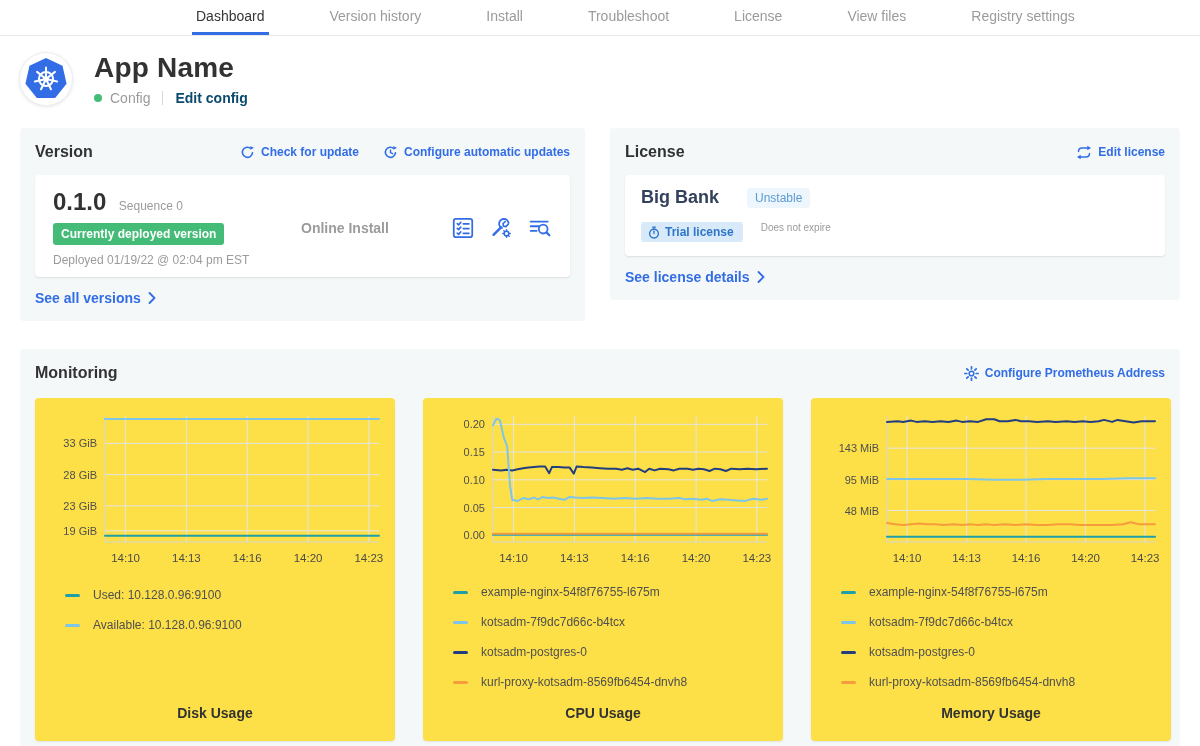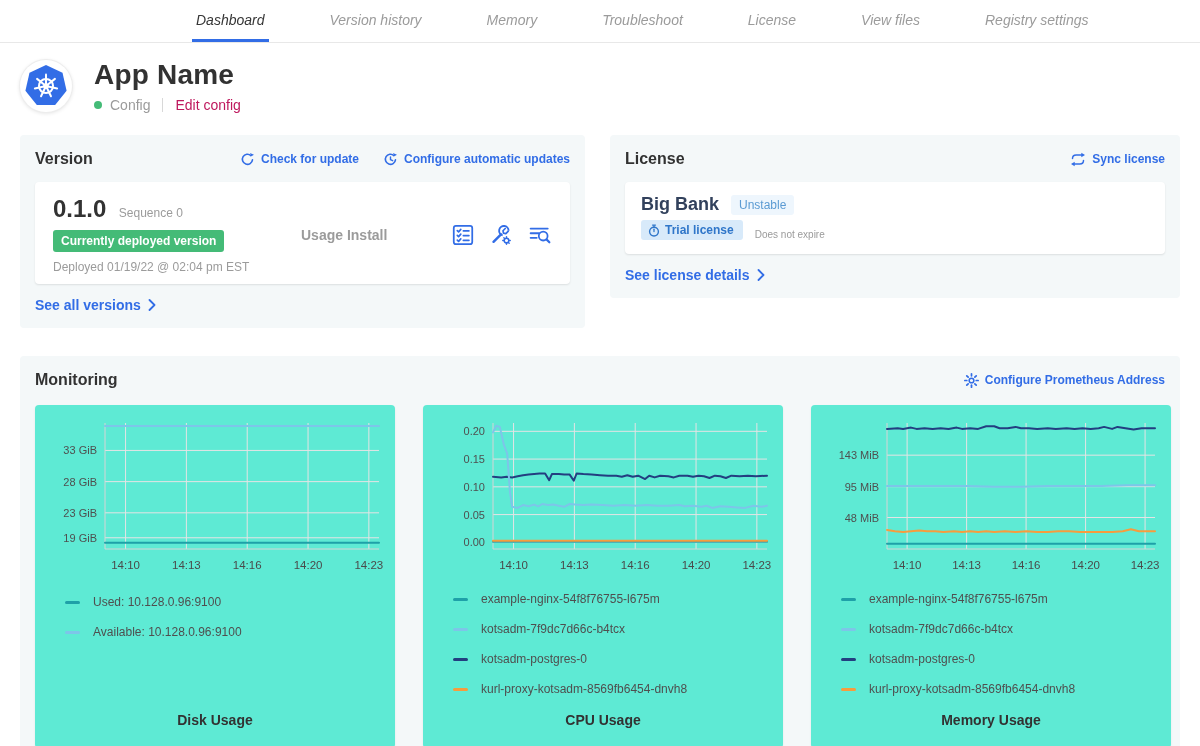--- a/index.html
+++ b/index.html
@@ -5,33 +5,33 @@
   * { box-sizing: border-box; }
   html,body { margin:0; padding:0; }
   body {
     width:1200px; height:746px; overflow:hidden;
     font-family:"Liberation Sans", sans-serif;
     background:#fff; color:#323232;
   }
   a { text-decoration:none; cursor:pointer; }
 
   
-  .top-nav { height:43px; border-bottom:1px solid #e8e8e8; display:flex; align-items:stretch; padding-left:192px; background:#fff;font-style:italic; }
+  .top-nav { height:36px; border-bottom:1px solid #e8e8e8; display:flex; align-items:stretch; padding-left:192px; background:#fff; }
   .tab { font-size:14px; color:#9b9b9b; margin-right:57px; display:flex; align-items:center; padding:0 4px; border-bottom:3px solid transparent; cursor:pointer; }
   .tab.active { color:#363636; border-bottom-color:#326de6; }
 
   
   .app-header { display:flex; align-items:center; gap:22px; padding:16px 20px 10px 20px; }
   .app-icon { width:52px; height:52px; border-radius:50%; background:#fff; box-shadow:0 0 0 1px #ededed, 0 1px 4px rgba(0,0,0,.14); display:flex; align-items:center; justify-content:center; }
   .app-title h1 { margin:0; font-size:28px; font-weight:700; letter-spacing:.2px; }
   .status-row { display:flex; align-items:center; gap:8px; margin-top:6px; }
   .status-dot { width:8px; height:8px; border-radius:50%; background:#44bb77; }
   .status-text { font-size:14px; color:#9b9b9b; }
   .vdiv { width:1px; height:14px; background:#d8d8d8; margin:0 4px; }
-  .blue-link { color:#be185d; font-weight:400; font-size:14px; }
+  .blue-link { color:#0c4a6e; font-weight:700; font-size:14px; }
 
   
   .cards-row { display:flex; gap:25px; padding:12px 20px 0 20px; align-items:flex-start; }
   .panel { background:#f4f8f9; border-radius:4px; padding:13px 15px 14px 15px; }
   .version-panel { width:565px; }
   .license-panel { width:570px; }
   .panel-head { display:flex; justify-content:space-between; align-items:center; height:22px;gap:24px; }
   .panel-head h2 { margin:0; font-size:16px; font-weight:700; }
   .head-links { display:flex; gap:24px; align-items:flex-end; }
   .head-link { display:flex; gap:6px; align-items:center; color:#326de6; font-weight:700; font-size:12px; }
@@ -42,45 +42,45 @@
   .ver-num { font-size:24px; font-weight:700; }
   .seq { font-size:12px; color:#9b9b9b; margin-left:8px; }
   .deploy-badge { display:inline-block; background:#44bb77; color:#fff; font-size:12px; font-weight:700; padding:4px 8px; border-radius:3px; margin-top:7px; }
   .deploy-date { font-size:12px; color:#9b9b9b; margin-top:8px; }
   .install-type { font-size:14px; font-weight:700; color:#9b9b9b; }
   .ver-icons { margin-left:auto; display:flex; gap:16px; align-items:center; }
   .ver-icons span { cursor:pointer; display:flex; }
   .see-link { display:inline-flex; align-items:center; gap:7px; margin-top:13px; font-size:14px; color:#326de6; font-weight:700; }
 
   .license-inner { padding:12px 16px 14px 16px; }
-  .license-name-row { display:flex; align-items:center; gap:12px; }
+  .license-name-row { display:flex; align-items:center; gap:28px; }
   .license-name { font-size:18px; font-weight:700; color:#32415c; }
   .badge-light { background:#eef6fd; color:#5b9bd3; font-size:12px; padding:3px 8px; border-radius:3px; }
-  .license-detail-row { display:flex; align-items:flex-end; gap:12px; margin-top:5px; }
+  .license-detail-row { display:flex; align-items:flex-start; gap:18px; margin-top:14px; }
   .trial-badge { background:#d8eafa; color:#2f76c9; font-weight:700; font-size:12px; padding:3px 9px 3px 7px; border-radius:3px; display:inline-flex; gap:5px; align-items:center; }
   .no-expire { font-size:10px; color:#9b9b9b; }
 
   
   .monitoring { margin:28px 20px 0 20px; height:400px; }
   .charts-row { display:flex; gap:28px; margin-top:14px; }
-  .chart-card { background:#5eead4; border-radius:4px; box-shadow:0 1px 2px rgba(0,0,0,.08); width:360px; height:343px; padding:12px 12px 10px 12px; display:flex; flex-direction:column; }
+  .chart-card { background:#fde047; border-radius:4px; box-shadow:0 1px 2px rgba(0,0,0,.08); width:360px; height:343px; padding:12px 12px 10px 12px; display:flex; flex-direction:column; }
   .legend { margin-top:20px; padding-left:18px; }
   .legend-item { display:flex; align-items:center; gap:13px; margin-bottom:16px; font-size:12px; color:#4f4f4f; }
   .legend-dash { width:15px; height:3px; border-radius:2px; flex:0 0 auto; }
   .chart-title { margin-top:auto; text-align:center; font-weight:700; font-size:14px; padding-bottom:10px; }
   .axis-text { font-size:11px; fill:#4f4f4f; }
   .xaxis-text { font-size:11.5px; fill:#4a4a4a; }
 </style>
 </head>
 <body>
 
 <nav class="top-nav" id="tabs">
     <div class="tab active">Dashboard</div>
     <div class="tab">Version history</div>
-    <div class="tab">Memory</div>
+    <div class="tab">Install</div>
     <div class="tab">Troubleshoot</div>
     <div class="tab">License</div>
     <div class="tab">View files</div>
     <div class="tab">Registry settings</div>
   </nav>
 
 <header class="app-header">
   <div class="app-icon">
     <svg width="44" height="44" viewBox="0 0 100 100">
       <polygon points="50,2 87.5,20.1 96.8,60.7 70.8,93.3 29.2,93.3 3.2,60.7 12.5,20.1" fill="#326de6"></polygon>
@@ -134,21 +134,21 @@
 
     <div class="white-card version-inner">
       <div class="ver-left">
         <div>
           <span class="ver-num">0.1.0</span>
           <span class="seq">Sequence 0</span>
         </div>
         <span class="deploy-badge">Currently deployed version</span>
         <div class="deploy-date">Deployed 01/19/22 @ 02:04 pm EST</div>
       </div>
-      <div class="install-type">Usage Install</div>
+      <div class="install-type">Online Install</div>
       <div class="ver-icons">
         <span>
           <svg width="22" height="22" viewBox="0 0 20 20">
             <rect x="1.6" y="1.6" width="16.8" height="16.8" rx="2" fill="none" stroke="#326de6" stroke-width="1.6"></rect>
             <g fill="none" stroke="#326de6" stroke-width="1.5" stroke-linecap="round" stroke-linejoin="round">
               <path d="M4.8 6 l1.2 1.2 2 -2.3"></path>
                 <line x1="10.3" y1="6.3" x2="15.4" y2="6.3"></line>
               <path d="M4.8 10.3 l1.2 1.2 2 -2.3"></path>
                 <line x1="10.3" y1="10.6" x2="15.4" y2="10.6"></line>
               <path d="M4.8 14.6 l1.2 1.2 2 -2.3"></path>
@@ -197,21 +197,21 @@
   <section class="panel license-panel">
     <div class="panel-head">
       <h2>License</h2>
       <a class="head-link">
         <svg width="16" height="15" viewBox="0 0 16 15">
           <path d="M2.5 6.5 C2.5 3.4 4.6 3 6.2 3 H12" fill="none" stroke="#326de6" stroke-width="1.5" stroke-linecap="round"></path>
           <polygon points="11.3,0.8 15,3 11.3,5.2" fill="#326de6"></polygon>
           <path d="M13.5 8.5 C13.5 11.6 11.4 12 9.8 12 H4" fill="none" stroke="#326de6" stroke-width="1.5" stroke-linecap="round"></path>
           <polygon points="4.7,9.8 1,12 4.7,14.2" fill="#326de6"></polygon>
         </svg>
-        <span>Sync license</span>
+        <span>Edit license</span>
       </a>
     </div>
 
     <div class="white-card license-inner">
       <div class="license-name-row">
         <span class="license-name">Big Bank</span>
         <span class="badge-light">Unstable</span>
       </div>
       <div class="license-detail-row">
         <span class="trial-badge">

